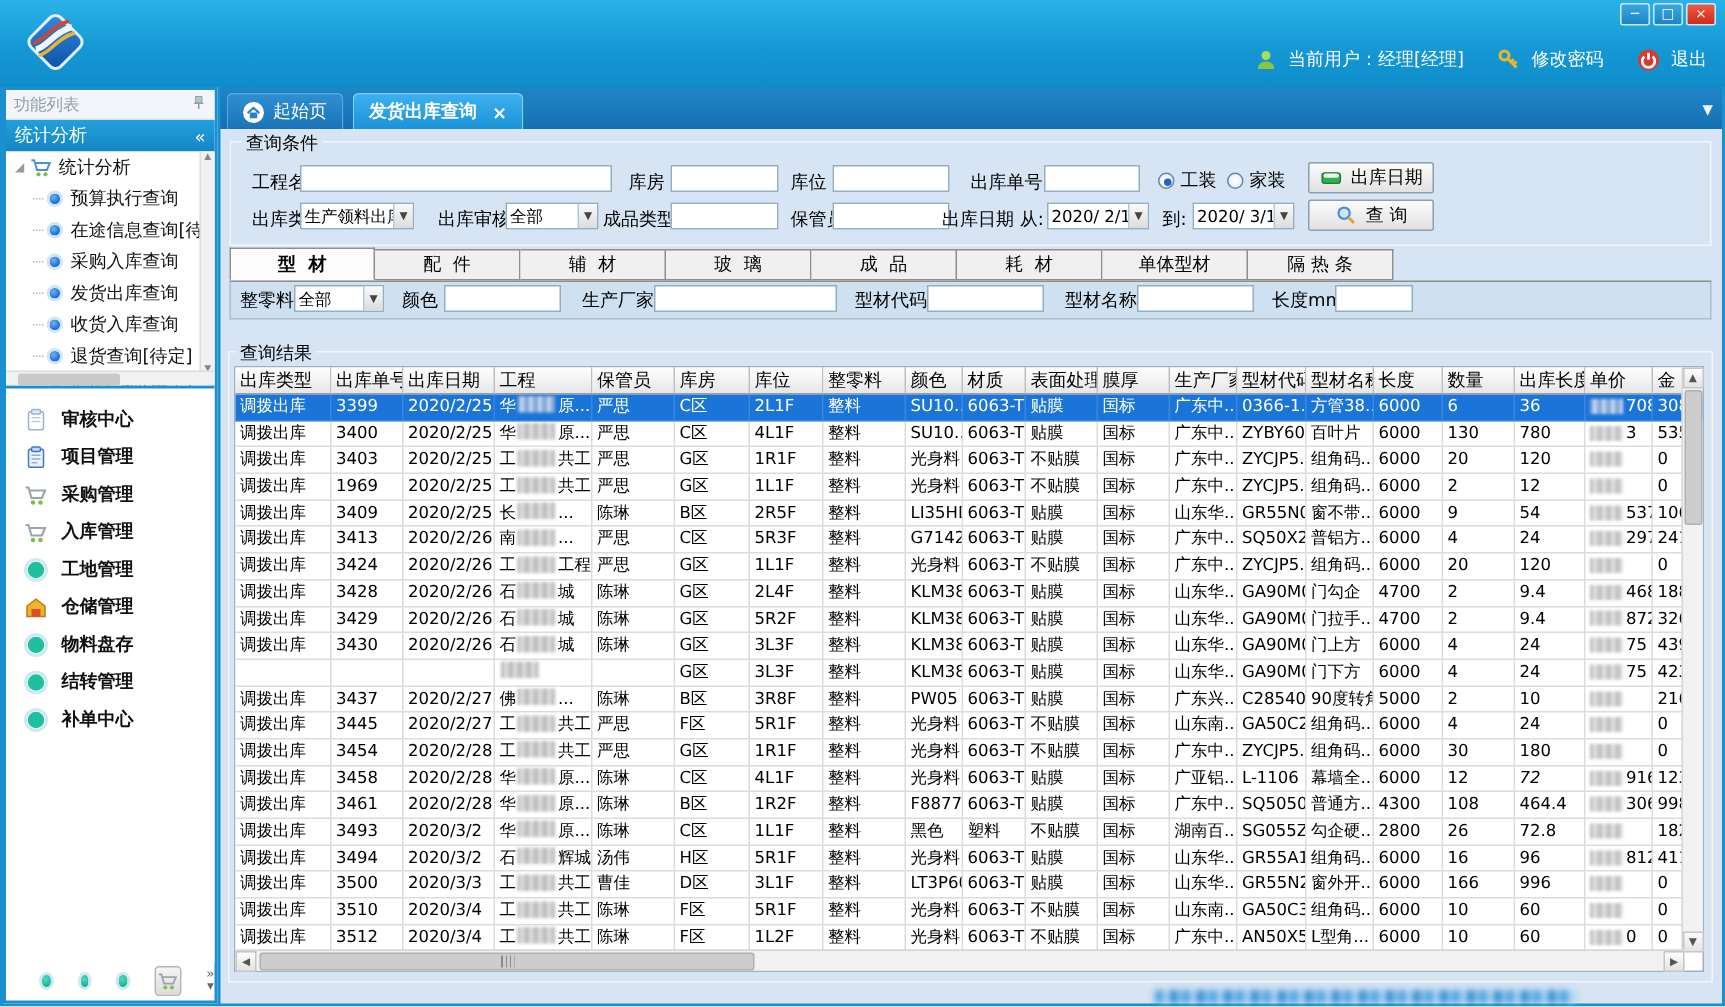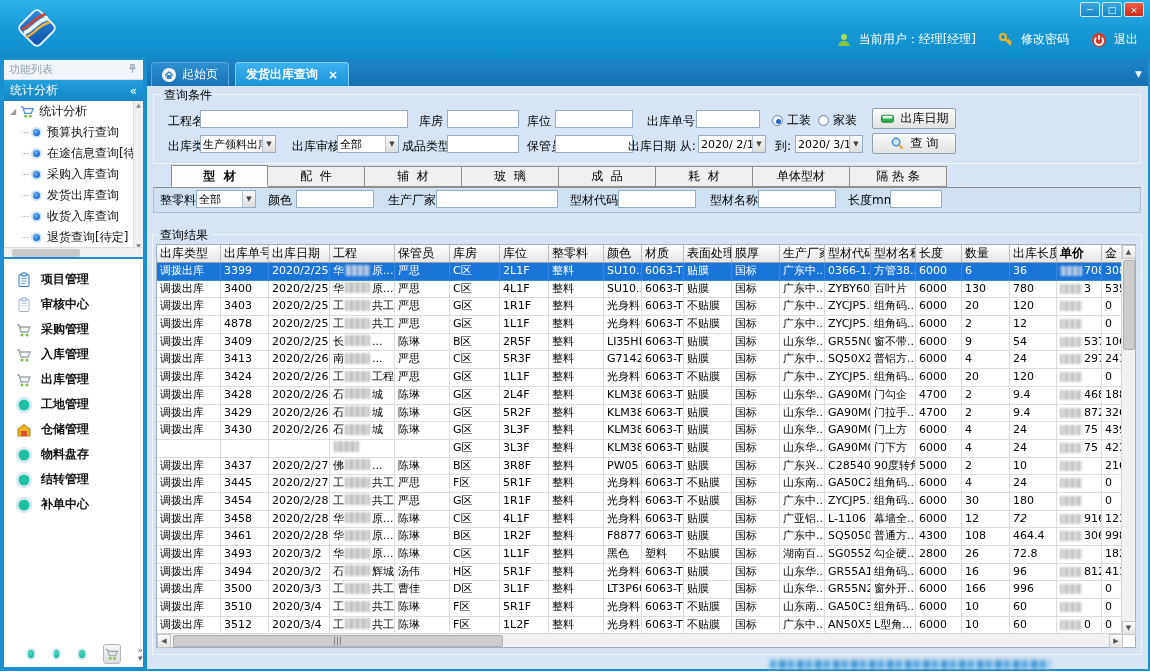--- a/index.html
+++ b/index.html
@@ -72,21 +72,21 @@
   .combo .ca { width:13px; height:100%; background:linear-gradient(#fafafa,#dcdcdc); border-left:1px solid #b5c6d6;
     display:flex; align-items:center; justify-content:center; font-size:7px; color:#444; flex:none; }
   .radio { position:absolute; display:flex; align-items:center; gap:4px; font-size:12px; }
   .rdot { width:11px; height:11px; border-radius:50%; border:1px solid #6a87a8; background:radial-gradient(#fff,#e3ecf4); position:relative; }
   .rdot.on::after { content:""; position:absolute; left:2.5px; top:2.5px; width:5px; height:5px; border-radius:50%; background:#2464c8; }
   .btn { position:absolute; display:flex; align-items:center; justify-content:center; gap:6px;
     background:linear-gradient(#fbfbfb,#e2e2e2); border:1px solid #8da0ae; border-radius:2px; font-size:12px; cursor:default; }
   .btn svg { width:15px; height:15px; }
 
   
-  #mattabs { position:absolute; left:24px; top:80px; display:flex; }
+  #mattabs { position:absolute; left:6px; top:80px; display:flex; }
   .mtab { width:97px; height:21px; display:flex; align-items:center; justify-content:center; font-size:12px;
     background:#f0f0f0; border:1px solid #8e8e8e; border-left:none; color:#000; white-space:pre; }
   .mtab:first-child { border-left:1px solid #8e8e8e; }
   .mtab.active { background:#fdfdfe; border-bottom:1px solid #fdfdfe; height:22px; margin-top:-1px; font-weight:bold; }
   #subfilter { position:absolute; left:6px; top:101px; width:988px; height:26px; background:#cfe0f1;
     border:1px solid #aebecb; border-top:1px solid #8e8e8e; }
 
   
   #grid { position:absolute; left:9px; top:158px; width:980px; height:404px; background:#fff; border:1px solid #9fb1c1; }
   #gridhead { display:flex; height:18px; }
@@ -244,66 +244,56 @@
           <span>▼</span>
         </div>
       <div id="treehscroll">
           <div class="thumb"></div>
         </div>
     </div>
     <div id="menulist">
         <div class="mitem">
           <span style="width: 16px; height: 16px; display: inline-flex;">
             <svg viewBox="0 0 16 16">
+              <rect x="3" y="2.5" width="10" height="12" rx="1" fill="#ffffff" stroke="#9ab4d0"></rect>
+              <rect x="5" y="1" width="6" height="3" rx="1" fill="#dde8f4" stroke="#9ab4d0"></rect>
+              <path d="M5 6.5h6M5 9h6" stroke="#bcd0e4"></path>
+            </svg>
+          </span>
+          <span>审核中心</span>
+        </div>
+        <div class="mitem">
+          <span style="width: 16px; height: 16px; display: inline-flex;">
+            <svg viewBox="0 0 16 16">
               <rect x="3" y="2.5" width="10" height="12" rx="1" fill="#eef4fb" stroke="#3a79c3"></rect>
               <rect x="5" y="1" width="6" height="3" rx="1" fill="#c8d8ec" stroke="#3a79c3"></rect>
               <path d="M5 6.5h6M5 9h6M5 11.5h4" stroke="#8fb0d8"></path>
             </svg>
           </span>
           <span>项目管理</span>
-        </div>
-        <div class="mitem">
-          <span style="width: 16px; height: 16px; display: inline-flex;">
-            <svg viewBox="0 0 16 16">
-              <rect x="3" y="2.5" width="10" height="12" rx="1" fill="#ffffff" stroke="#9ab4d0"></rect>
-              <rect x="5" y="1" width="6" height="3" rx="1" fill="#dde8f4" stroke="#9ab4d0"></rect>
-              <path d="M5 6.5h6M5 9h6" stroke="#bcd0e4"></path>
-            </svg>
-          </span>
-          <span>审核中心</span>
         </div>
         <div class="mitem">
           <span style="width: 16px; height: 16px; display: inline-flex;">
             <svg viewBox="0 0 16 16">
               <path d="M1 3h2l2 7h7l2-5H4" fill="none" stroke="#9aa5ae" stroke-width="1.4"></path>
               <circle cx="6" cy="13" r="1.5" fill="#7ac143"></circle>
               <circle cx="11" cy="13" r="1.5" fill="#7ac143"></circle>
             </svg>
           </span>
           <span>采购管理</span>
         </div>
         <div class="mitem">
           <span style="width: 16px; height: 16px; display: inline-flex;">
             <svg viewBox="0 0 16 16">
               <path d="M1 3h2l2 7h7l2-5H4" fill="none" stroke="#9aa5ae" stroke-width="1.4"></path>
               <circle cx="6" cy="13" r="1.5" fill="#7ac143"></circle>
               <circle cx="11" cy="13" r="1.5" fill="#7ac143"></circle>
             </svg>
           </span>
           <span>入库管理</span>
-        </div>
-        <div class="mitem">
-          <span style="width: 16px; height: 16px; display: inline-flex;">
-            <svg viewBox="0 0 16 16">
-              <path d="M1 3h2l2 7h7l2-5H4" fill="none" stroke="#9aa5ae" stroke-width="1.4"></path>
-              <circle cx="6" cy="13" r="1.5" fill="#7ac143"></circle>
-              <circle cx="11" cy="13" r="1.5" fill="#7ac143"></circle>
-            </svg>
-          </span>
-          <span>出库管理</span>
         </div>
         <div class="mitem">
           <span style="width: 16px; height: 16px; display: inline-flex;">
             <svg viewBox="0 0 16 16">
               <circle cx="8" cy="8" r="7" fill="none" stroke="#cfe8f4" stroke-width="2"></circle>
               <circle cx="8" cy="8" r="5.5" fill="#1fc0a0"></circle>
             </svg>
           </span>
           <span>工地管理</span>
         </div>
@@ -479,21 +469,21 @@
           <div class="ghc" style="width: 38px;">颜色</div>
           <div class="ghc" style="width: 42px;">材质</div>
           <div class="ghc" style="width: 48px;">表面处理</div>
           <div class="ghc" style="width: 48px;">膜厚</div>
           <div class="ghc" style="width: 45px;">生产厂家</div>
           <div class="ghc" style="width: 46px;">型材代码</div>
           <div class="ghc" style="width: 45px;">型材名称</div>
           <div class="ghc" style="width: 46px;">长度</div>
           <div class="ghc" style="width: 48px;">数量</div>
           <div class="ghc" style="width: 47px;">出库长度</div>
-          <div class="ghc" style="width: 45px; font-weight: bold;">单价</div>
+          <div class="ghc" style="width: 45px;">单价</div>
           <div class="ghc" style="width: 21px;">金</div>
         </div>
       <div id="gridbody">
           <div class="grow sel">
             <div class="gc" style="width: 64px;">调拨出库</div>
             <div class="gc" style="width: 48px;">3399</div>
             <div class="gc" style="width: 61px;">2020/2/25</div>
             <div class="gc" style="width: 65px;"><span>华</span><span class="gapblur"></span><span>原...</span></div>
             <div class="gc" style="width: 55px;">严思</div>
             <div class="gc" style="width: 50px;">C区</div>
@@ -551,21 +541,21 @@
             <div class="gc" style="width: 46px;">ZYCJP5...</div>
             <div class="gc" style="width: 45px;">组角码...</div>
             <div class="gc" style="width: 46px;">6000</div>
             <div class="gc" style="width: 48px;">20</div>
             <div class="gc" style="width: 47px;">120</div>
             <div class="gc" style="width: 45px;"><span class="priceblur"></span><span></span></div>
             <div class="gc" style="width: 21px;">0</div>
           </div>
           <div class="grow">
             <div class="gc" style="width: 64px;">调拨出库</div>
-            <div class="gc" style="width: 48px;">4878</div>
+            <div class="gc" style="width: 48px;">1969</div>
             <div class="gc" style="width: 61px;">2020/2/25</div>
             <div class="gc" style="width: 65px;"><span>工</span><span class="gapblur"></span><span>共工程</span></div>
             <div class="gc" style="width: 55px;">严思</div>
             <div class="gc" style="width: 50px;">G区</div>
             <div class="gc" style="width: 49px;">1L1F</div>
             <div class="gc" style="width: 55px;">整料</div>
             <div class="gc" style="width: 38px;">光身料</div>
             <div class="gc" style="width: 42px;">6063-T5</div>
             <div class="gc" style="width: 48px;">不贴膜</div>
             <div class="gc" style="width: 48px;">国标</div>

